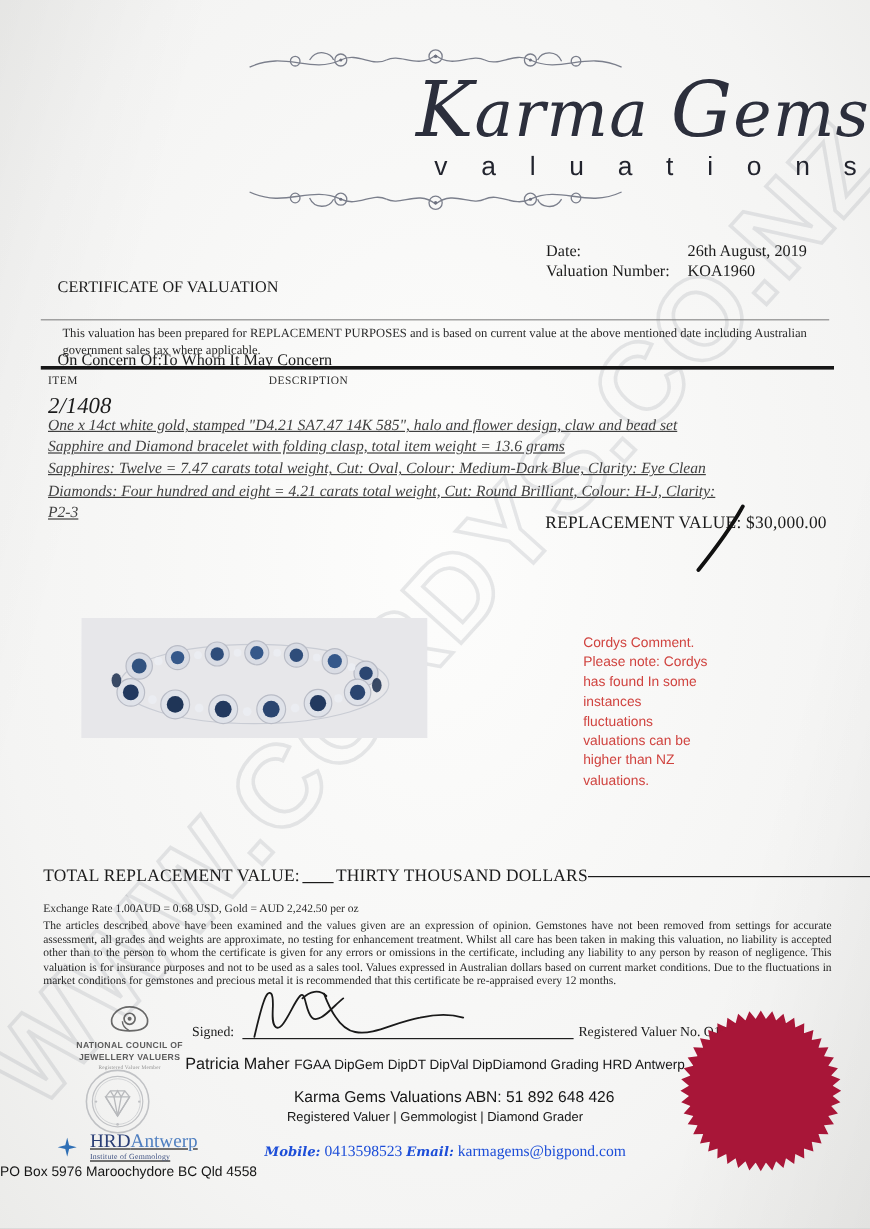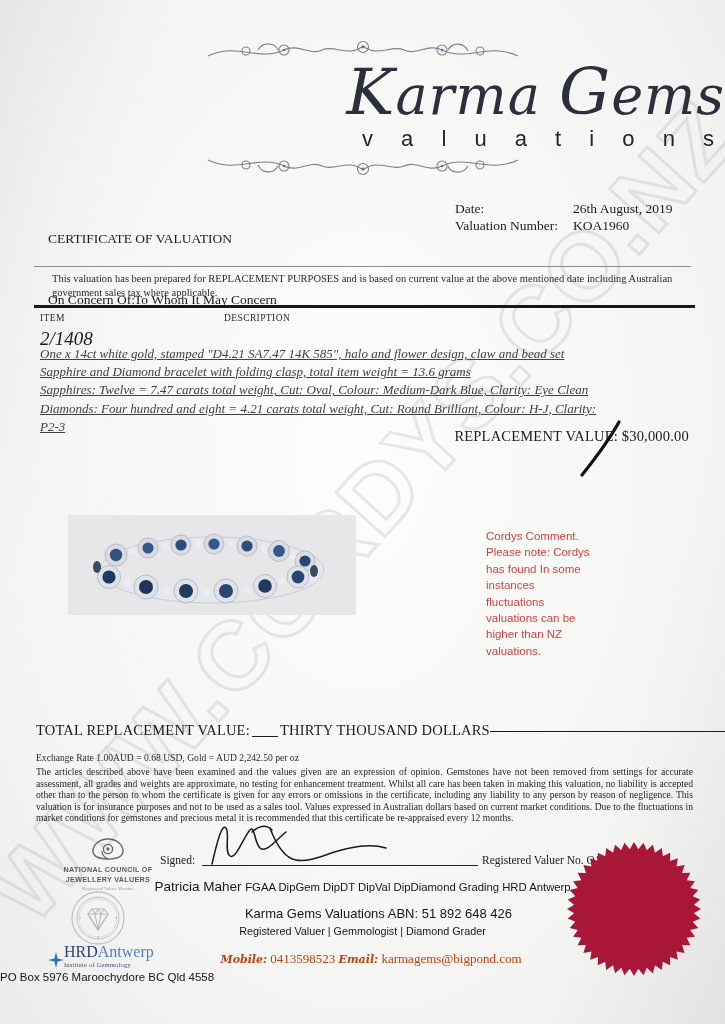--- a/index.html
+++ b/index.html
@@ -292,21 +292,21 @@
     font-family: "Liberation Sans", sans-serif;
     font-size: 10.8px;
     color: #161616;
   }
   .footer-contact {
     position: absolute;
     left: 17px; right: 0;
     top: 951px;
     text-align: center;
     font-size: 13px;
-    color: #c2410c;
+    color: #1d4ed8;
   }
   .footer-contact .script {
     font-family: "DejaVu Serif", serif;
     font-style: italic;
     font-size: 11px;
     font-weight: bold;
   }
   .footer-addr {
     position: absolute;
     left: 0; right: 0;
@@ -345,22 +345,23 @@
     position: absolute;
     left: 70px;
     top: 890px;
     opacity: 0.5;
   }
   .hrd-logo {
     position: absolute;
     left: 48px;
     top: 944px;
     display: flex;
-    align-items: flex-end;
-    gap: 0;
+    align-items: center;
+    gap: 11px;
+    text-decoration: underline;
   }
   .hrd-text {
     font-family: "Liberation Serif", serif;
     font-size: 16px;
     line-height: 1;
     color: #2b3f76;
   }
   .hrd-text .antwerp { color: #4f7fc0; }
   .hrd-sub {
     font-family: "Liberation Serif", serif;

